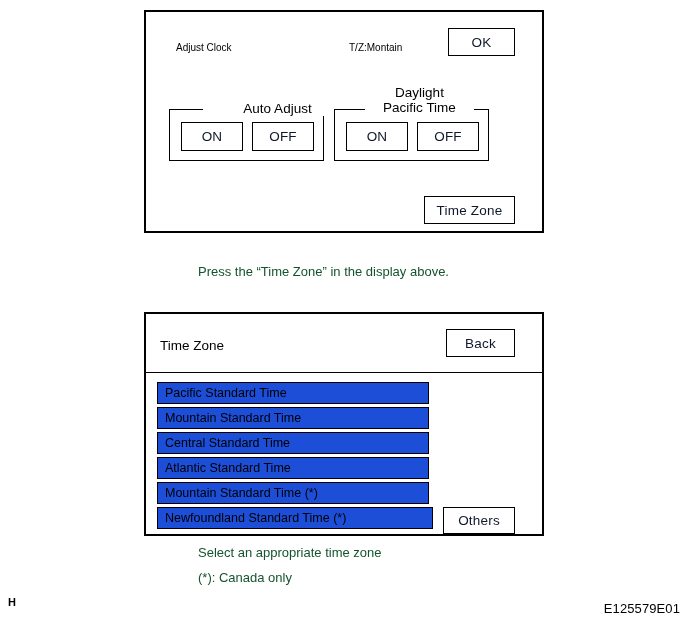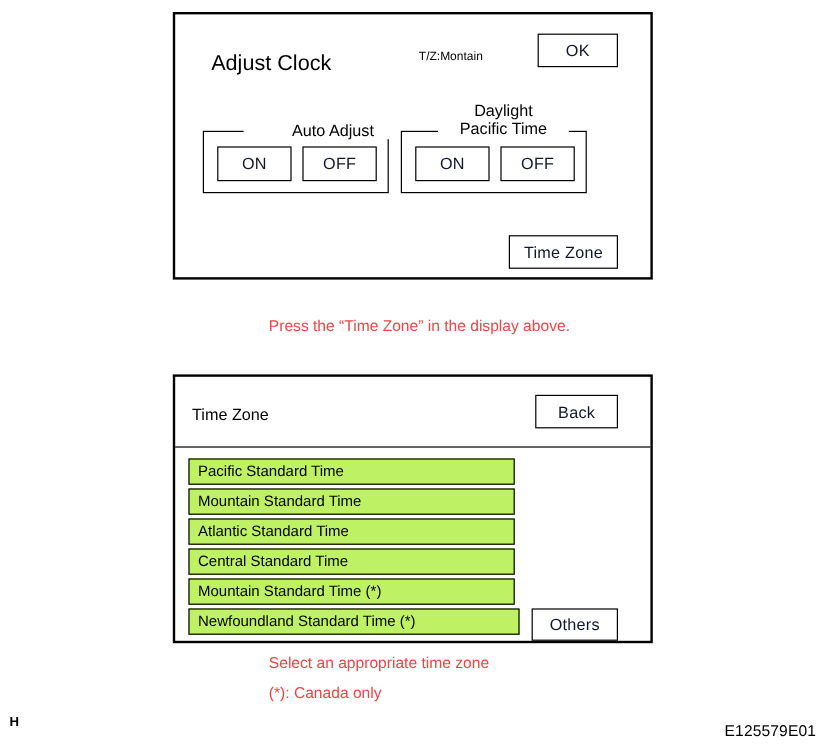--- a/index.html
+++ b/index.html
@@ -48,21 +48,21 @@
     color: #0f172a;
     letter-spacing: 0.2px;
     user-select: none;
   }
 
   
   #adjust-clock-title {
     position: absolute;
     left: 30px;
     top: 30px;
-    font-size: 18px;
+    font-size: 10px;
   }
   #tz-indicator {
     position: absolute;
     left: 203px;
     top: 30px;
     font-size: 10px;
   }
   #ok-button {
     position: absolute;
     left: 302px;
@@ -123,23 +123,22 @@
     left: 278px;
     top: 184px;
     width: 91px;
     height: 28px;
   }
 
   
   .caption {
     position: absolute;
     font-size: 13px;
-    color: #ef4444;
+    color: #14532d;
     white-space: nowrap;
-    margin-left: 26px;
   }
   #caption-press {
     left: 198px;
     top: 264px;
   }
   #caption-select {
     left: 198px;
     top: 545px;
   }
   #caption-canada {
@@ -178,21 +177,21 @@
   }
   .list-item {
     border: 1.5px solid #000;
     box-sizing: border-box;
     height: 22px;
     margin-bottom: 3px;
     display: flex;
     align-items: center;
     padding-left: 7px;
     font-size: 12.5px;
-    background: #bef264;
+    background: #1d4ed8;
     white-space: nowrap;
   }
   .list-item.wide {
     width: 276px;
   }
 
   #others-button {
     position: absolute;
     left: 297px;
     top: 193px;
@@ -252,22 +251,22 @@
 
   <div id="timezone-title">Time Zone</div>
 
   <div class="btn" id="back-button">Back</div>
 
   <div id="title-divider"></div>
 
   <div id="timezone-list">
     <div class="list-item">Pacific Standard Time</div>
     <div class="list-item">Mountain Standard Time</div>
+    <div class="list-item">Central Standard Time</div>
     <div class="list-item">Atlantic Standard Time</div>
-    <div class="list-item">Central Standard Time</div>
     <div class="list-item">Mountain Standard Time (*)</div>
     <div class="list-item wide">Newfoundland Standard Time (*)</div>
   </div>
 
   <div class="btn" id="others-button">Others</div>
 </div>
 
 <div class="caption" id="caption-select">Select an appropriate time zone</div>
 <div class="caption" id="caption-canada">(*): Canada only</div>
 

